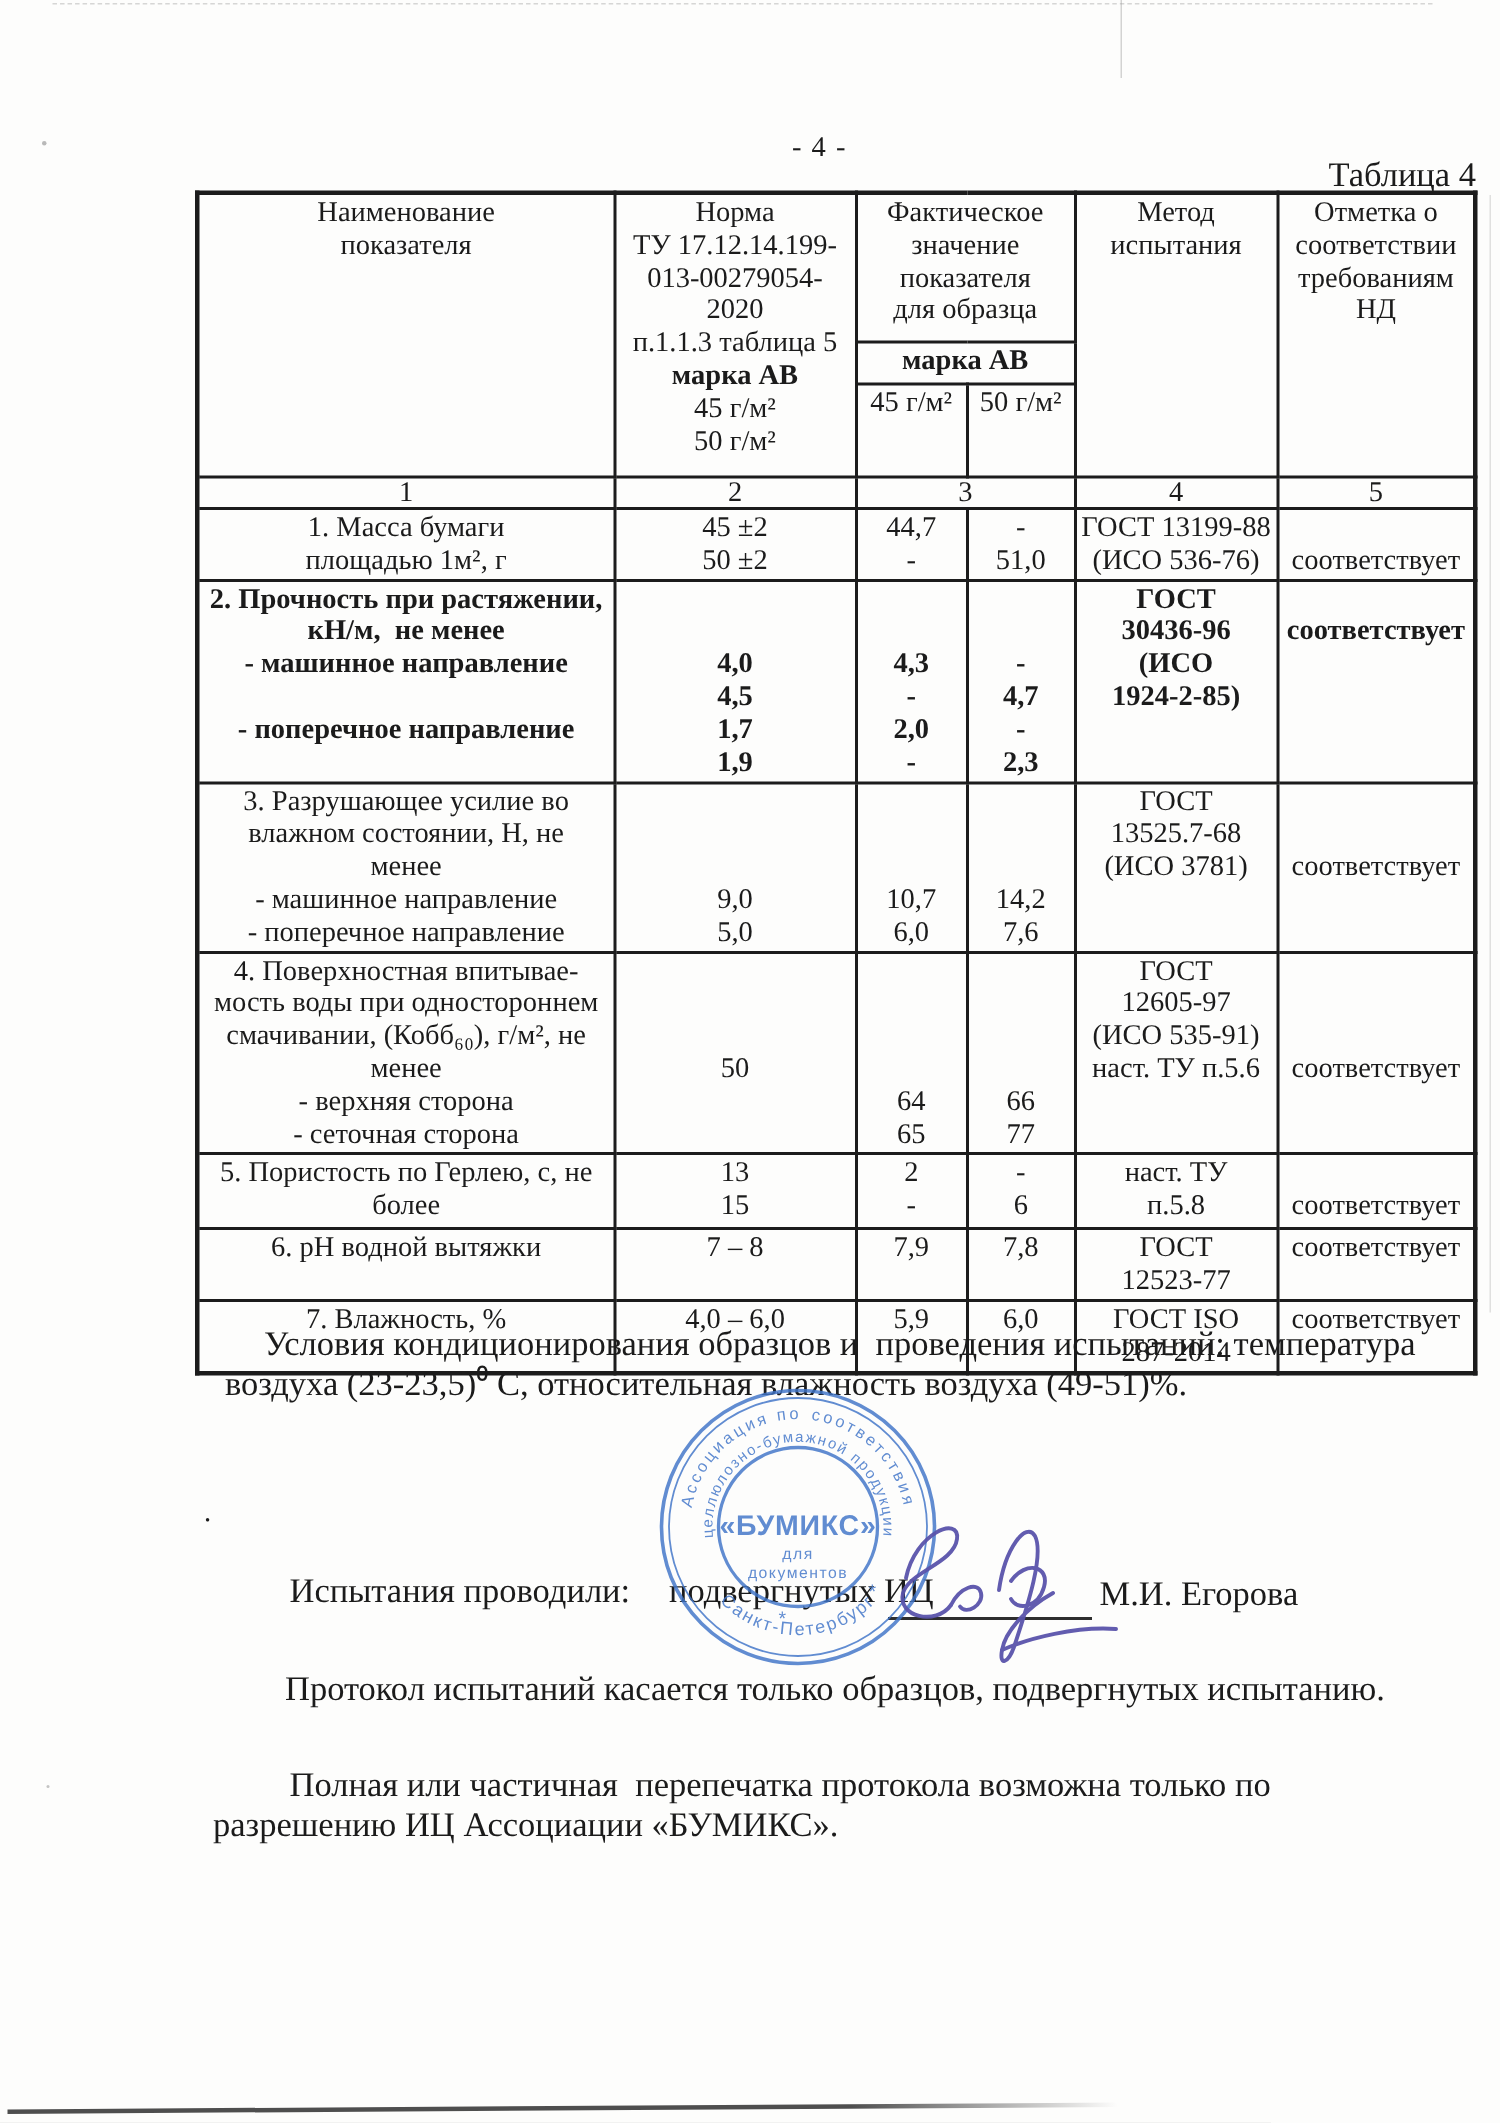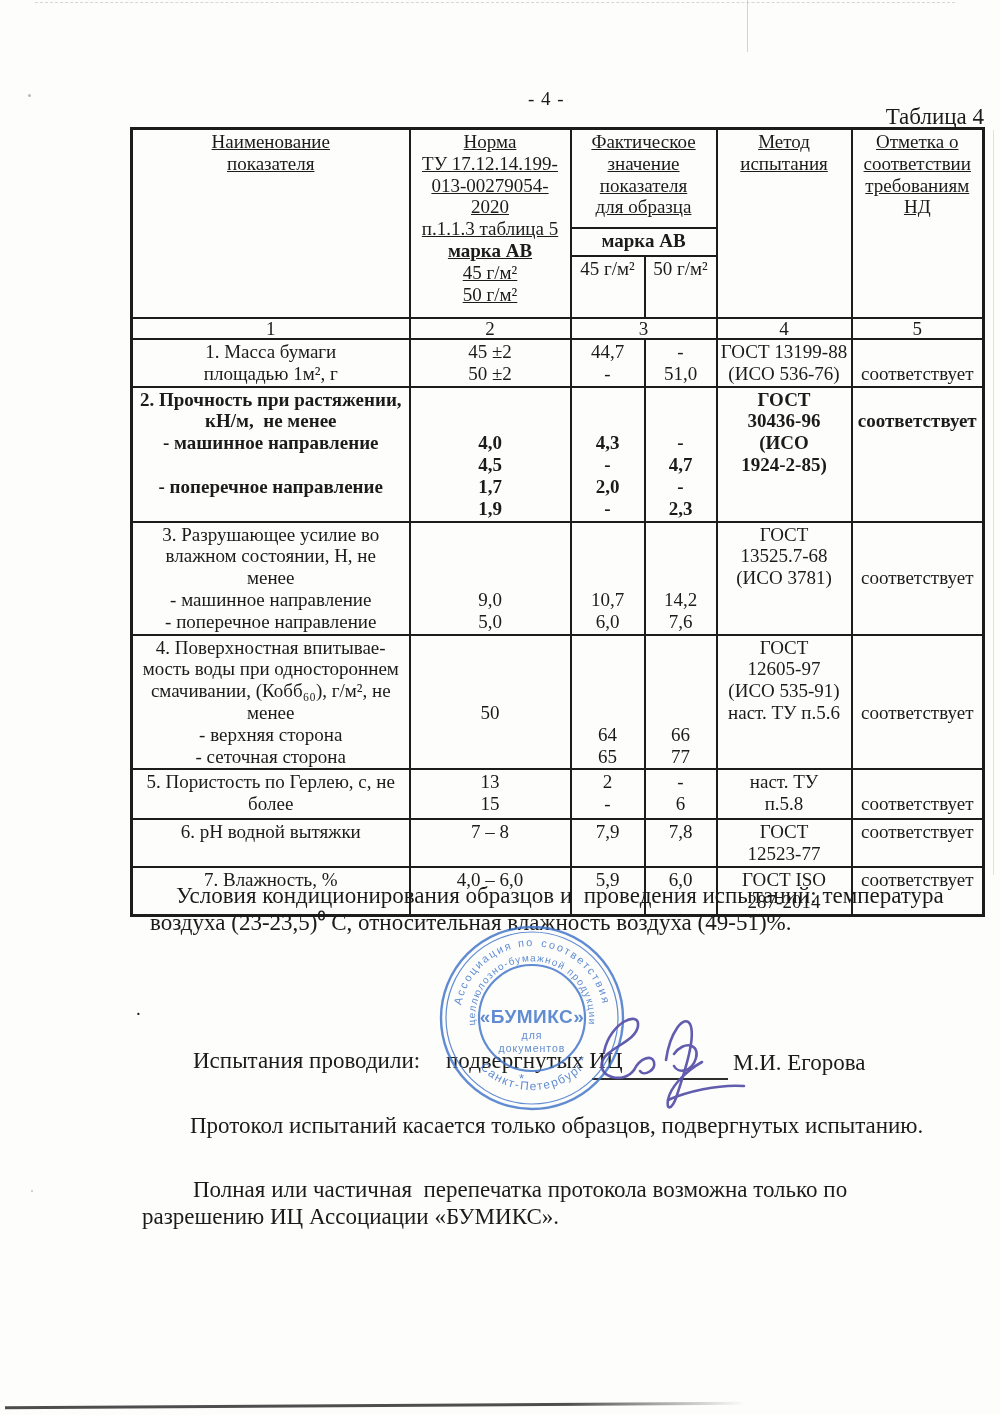--- a/index.html
+++ b/index.html
@@ -32,21 +32,21 @@
   }
   table.protocol td{
     border:2px solid #1c1c1c;
     font-size:19px;line-height:21.8px;
     vertical-align:top;text-align:center;
     padding:1px 3px;white-space:pre-wrap;overflow:hidden;
   }
   td.left{text-align:left;padding-left:7px;padding-right:2px;}
   td.vmid{vertical-align:middle;}
   .b{font-weight:bold;}
-  tr.rhA td{height:95px;text-decoration:underline;}
+  tr.rhA td{height:95px;}
   tr.rhB td{height:24px;}
   tr.rhC td{height:58px;}
   tr.nums td{height:18px;line-height:19px;padding:0 3px;}
   tr.r1 td{height:42px;}
   tr.r2 td{height:131px;font-weight:bold;}
   tr.r3 td{height:109px;}
   tr.r4 td{height:128px;}
   tr.r5 td{height:46px;margin-top:48px;}
   tr.r6 td{height:42px;}
   tr.r7 td{height:44px;}

